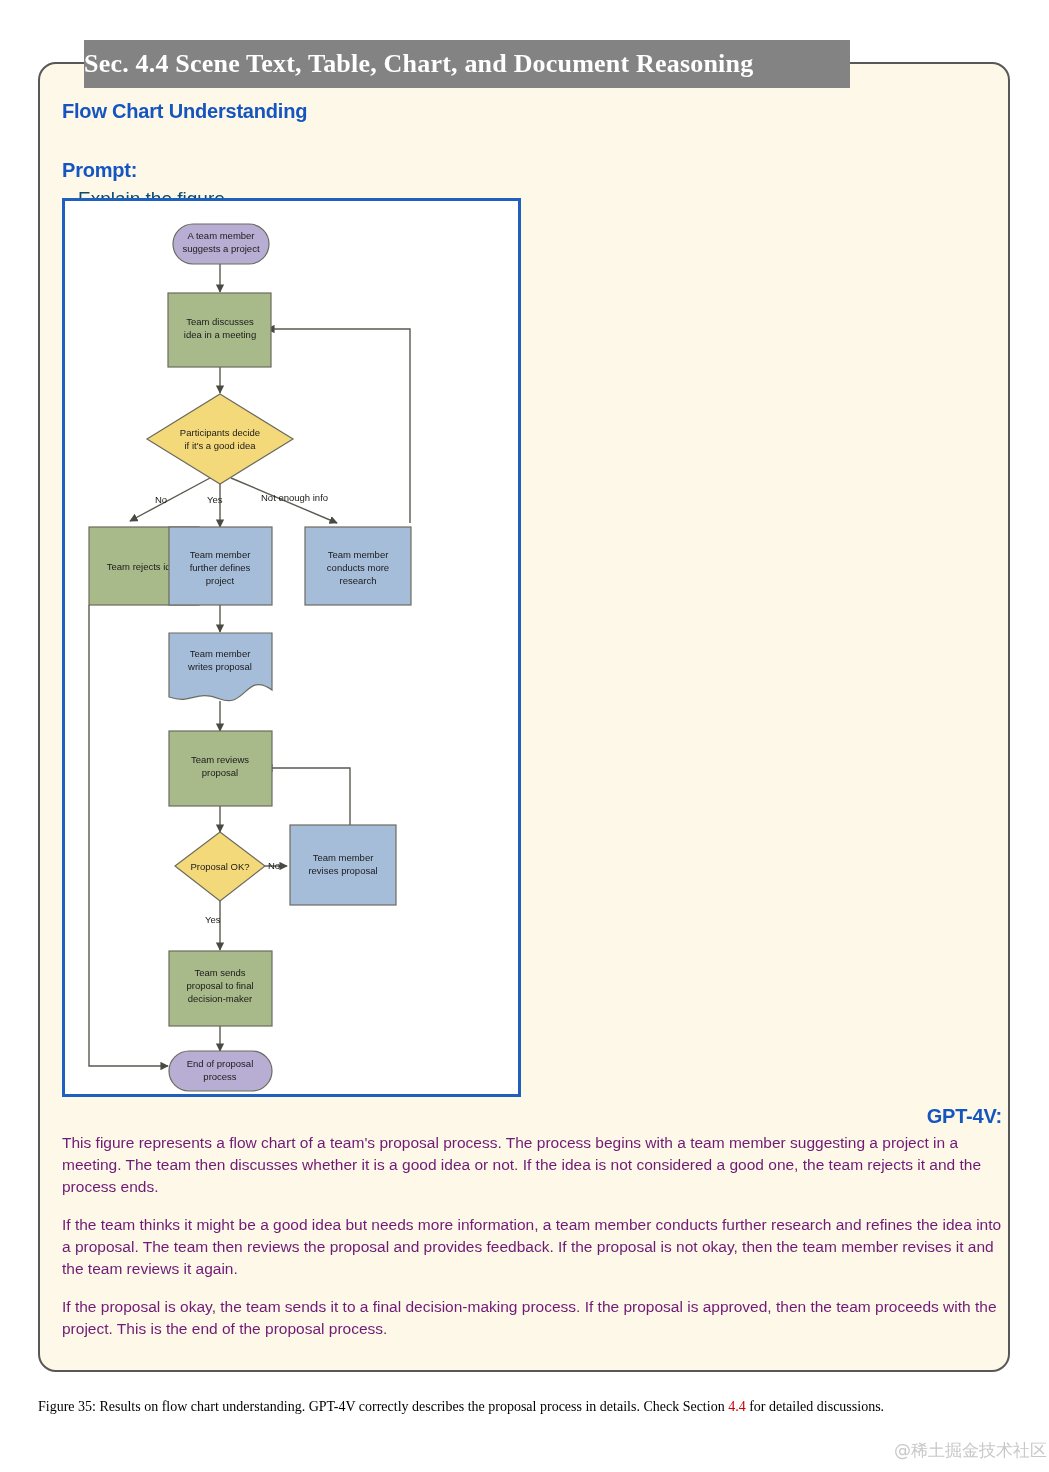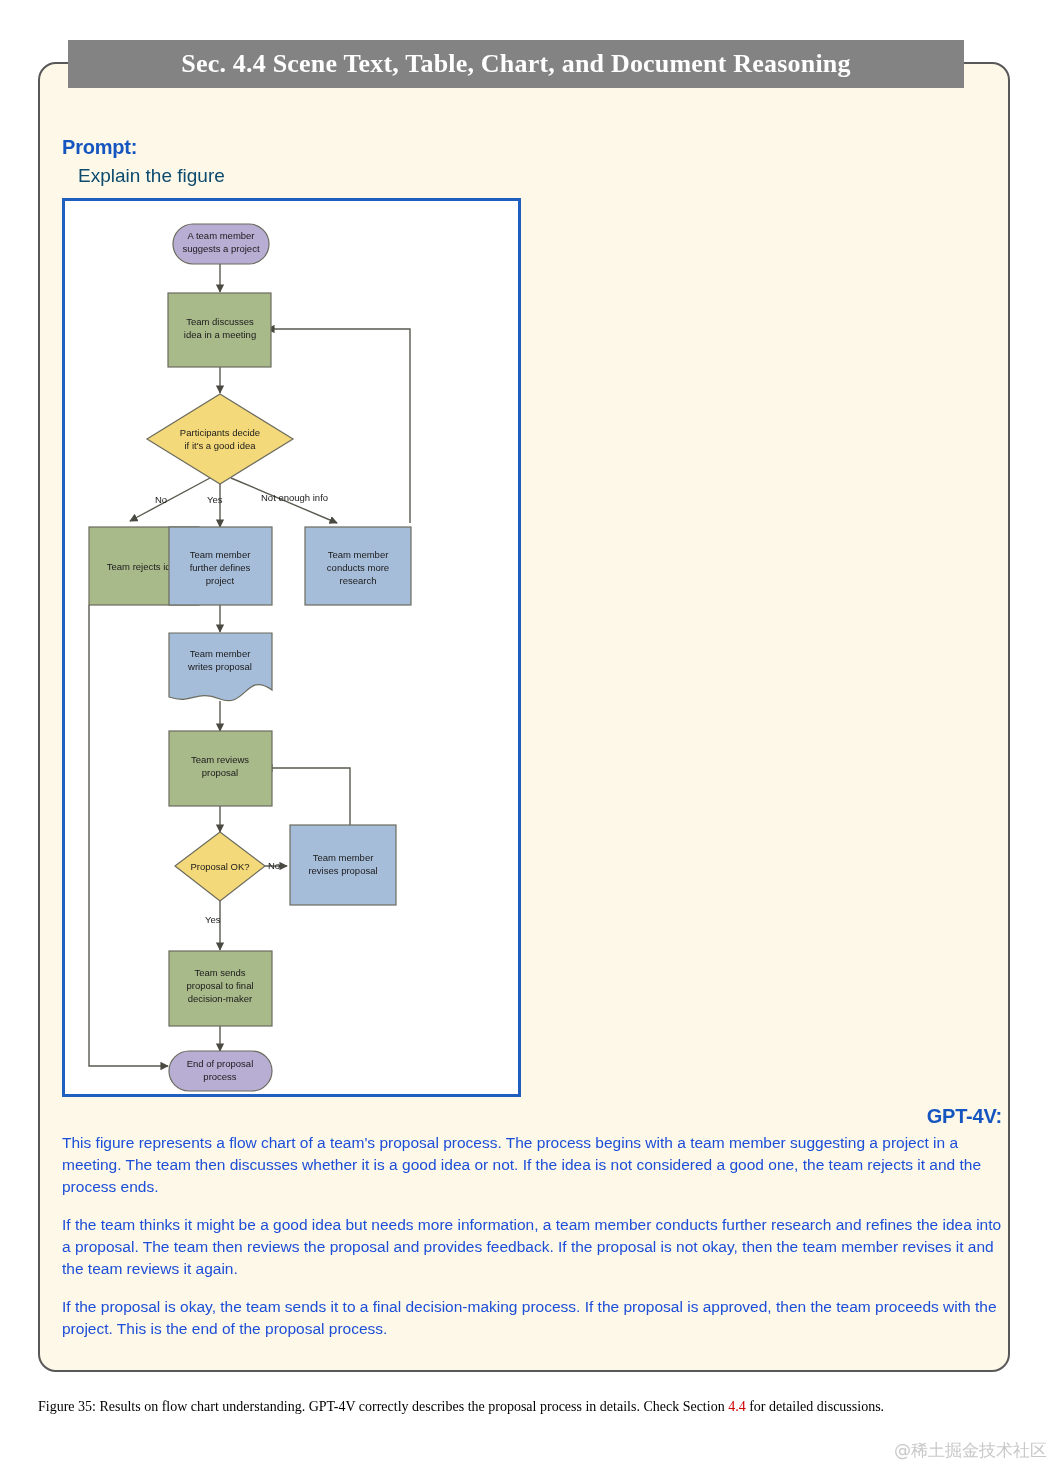--- a/index.html
+++ b/index.html
@@ -16,24 +16,24 @@
     left:38px; top:62px;
     width:972px; height:1310px;
     background:#fdf8e8;
     border:2.5px solid #585858;
     border-radius:18px;
     box-sizing:border-box;
   }
   
   .sec-header{
     position:absolute;
-    left:68px; top:40px;
-    width:896px; height:48px;
+    left:84px; top:40px;
+    width:766px; height:48px;
     background:#838383;
-    display:flex;align-items:center;justify-content:center;
+    display:flex;align-items:center;
     z-index:5;
   }
   .sec-header-text{
     font-family:"Liberation Serif", serif;
     font-weight:bold;
     font-size:26px;
     color:#ffffff;
     letter-spacing:0.2px;
     white-space:nowrap;
   }
@@ -70,21 +70,21 @@
   .answer{
     position:absolute;
     left:62px; top:1105px;
     width:940px;
   }
   .answer .h-blue{margin-bottom:4px;text-align:right;}
   .answer p{
     margin:0 0 16px 0;
     font-size:15.5px;
     line-height:1.42;
-    color:#1d4ed8;
+    color:#701a75;
   }
   .answer p:last-child{margin-bottom:0;margin-top:13px;}
   
   .caption{
     position:absolute;
     left:38px; top:1398px;
     width:990px;
     font-family:"Liberation Serif", serif;
     font-size:14px;
     line-height:1.33;
@@ -106,20 +106,21 @@
 </head>
 <body>
 
 <div class="panel"></div>
 
 <div class="sec-header">
   <div class="sec-header-text">Sec. 4.4 Scene Text, Table, Chart, and Document Reasoning</div>
 </div>
 
 <div class="content">
+  <div class="h-blue">Flow Chart Understanding</div>
   <div class="h-blue second">Prompt:</div>
   <div class="prompt-text">Explain the figure</div>
 </div>
 
 <div class="figure-frame">
   <svg class="flow-svg" width="453" height="893" viewBox="0 0 453 893">
     <defs>
       <marker id="arrow" viewBox="0 0 10 10" refX="9" refY="5" markerWidth="6" markerHeight="6" orient="auto-start-reverse">
         <path d="M 0 0 L 10 5 L 0 10 z" fill="#4a4a42"></path>
       </marker>

